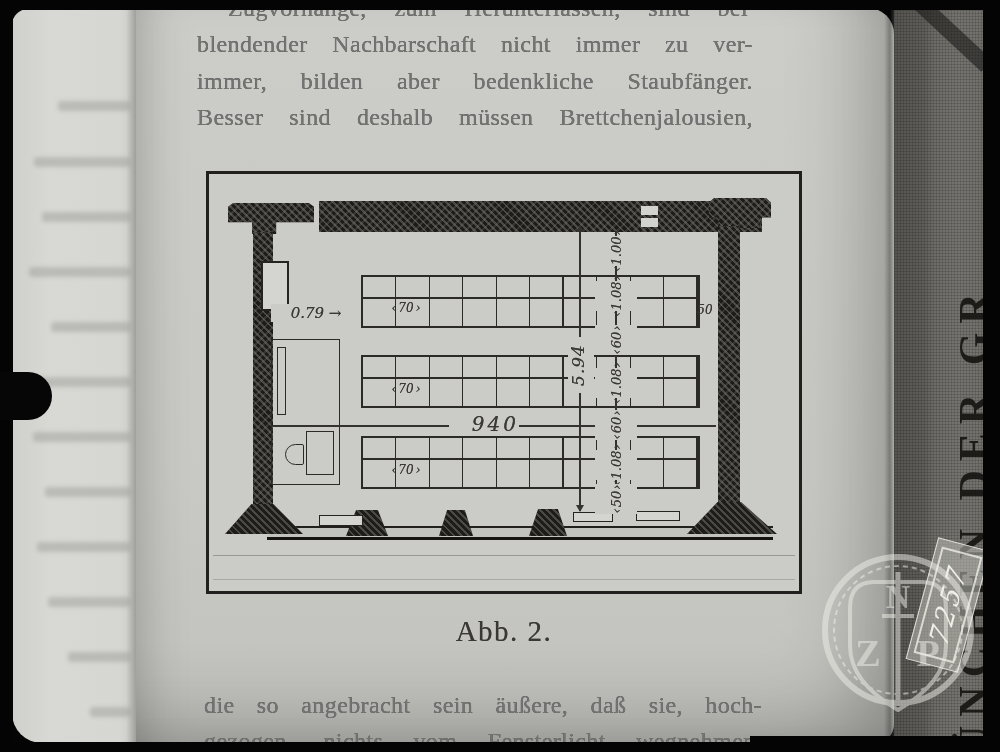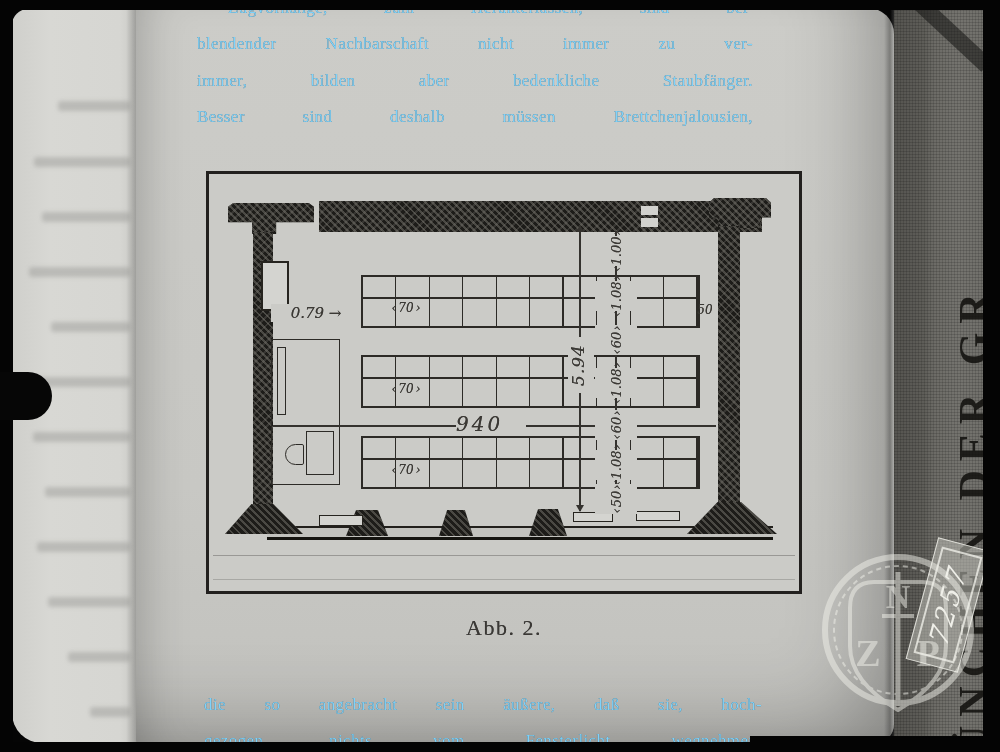--- a/index.html
+++ b/index.html
@@ -16,24 +16,24 @@
   .gutter{position:absolute;left:126px;top:9px;width:30px;height:734px;
     background:linear-gradient(90deg,rgba(0,0,0,0) 0%,rgba(0,0,0,.25) 40%,rgba(255,255,255,.14) 62%,rgba(0,0,0,0) 100%);}
   .main-page{position:absolute;left:136px;top:8px;width:758px;height:736px;
     background:linear-gradient(180deg,#ccccc8,#c8c8c4 65%,#c1c1bd);
     border-radius:2px 26px 20px 4px;
     box-shadow:inset 36px 0 50px -34px rgba(0,0,0,.25), inset -60px -50px 90px -45px rgba(0,0,0,.33);}
   .page-edge{position:absolute;left:884px;top:8px;width:10px;height:736px;
     background:linear-gradient(90deg,rgba(0,0,0,0),rgba(0,0,0,.25) 60%,rgba(255,255,255,.15));}
 
   
-  .bline{position:absolute;color:#7dd3fc;font-size:17px;line-height:26px;
+  .bline{position:absolute;color:#737373;font-size:24px;line-height:26px;
     text-align:justify;text-align-last:justify;letter-spacing:.4px;word-spacing:3px;
     text-shadow:0 0 .6px rgba(40,40,38,.8);}
-  .caption{position:absolute;color:#3a3835;font-size:22px;letter-spacing:1.5px;
+  .caption{position:absolute;color:#3a3835;font-size:29px;letter-spacing:1.5px;
     text-align:center;text-shadow:0 0 .5px rgba(40,40,38,.7);}
 
   
   .figure{position:absolute;left:206px;top:171px;width:596px;height:423px;
     border:3px solid #22201e;background:#cbcbc7;box-sizing:border-box;}
   .wall{background-color:#1d1c19;
     background-image:repeating-linear-gradient(45deg,rgba(130,128,120,.45) 0 2px,transparent 2px 5px),
                      repeating-linear-gradient(-45deg,rgba(95,93,88,.4) 0 2px,transparent 2px 6px);}
   .lite{background:#d4d4d0;border:2px solid #26241f;box-sizing:border-box;}
   .outline{border:2px solid #2c2a26;box-sizing:border-box;background:transparent;}
@@ -151,21 +151,21 @@
     <div class="gline2" style="top:405px;opacity:.7"></div>
 
     <div class="abs" style="left:64px;top:142px;width:88px;height:1.5px;background:#34322e"></div>
     <div class="hand abs" style="left:62px;top:130px;width:90px;font-size:15px;text-align:center;background:#cbcbc7"><span>0.79</span> →</div>
 
     <div class="hand dim70" style="left:174px;top:127px"><span>70</span></div>
     <div class="hand dim70" style="left:174px;top:208px"><span>70</span></div>
     <div class="hand dim70" style="left:174px;top:289px"><span>70</span></div>
 
     <div class="abs" style="left:64px;top:251px;width:443px;height:1.5px;background:#34322e"></div>
-    <div class="hand abs" style="left:247px;top:238px;width:70px;font-size:20px;text-align:left;background:#cbcbc7;letter-spacing:3px">940</div>
+    <div class="hand abs" style="left:240px;top:238px;width:70px;font-size:20px;text-align:right;background:#cbcbc7;letter-spacing:3px">940</div>
 
     <div class="vline" style="left:370px;top:52px;height:285px"></div>
     <div class="hand abs" style="left:344px;top:178px;width:56px;height:26px;transform:rotate(-90deg);font-size:17px;text-align:center;background:#cbcbc7;letter-spacing:1px">5.94</div>
 
     <div class="abs" style="left:406px;top:57px;width:1.5px;height:283px;background:#34322e"></div>
     <div class="hand vdim" style="top:56px">
         <span>1.00</span>
       </div>
     <div class="hand vdim" style="top:101px">
         <span>1.08</span>

